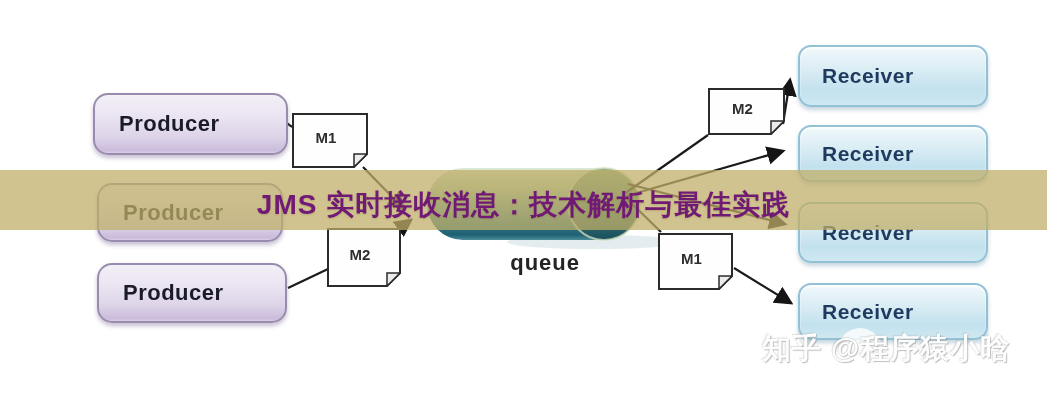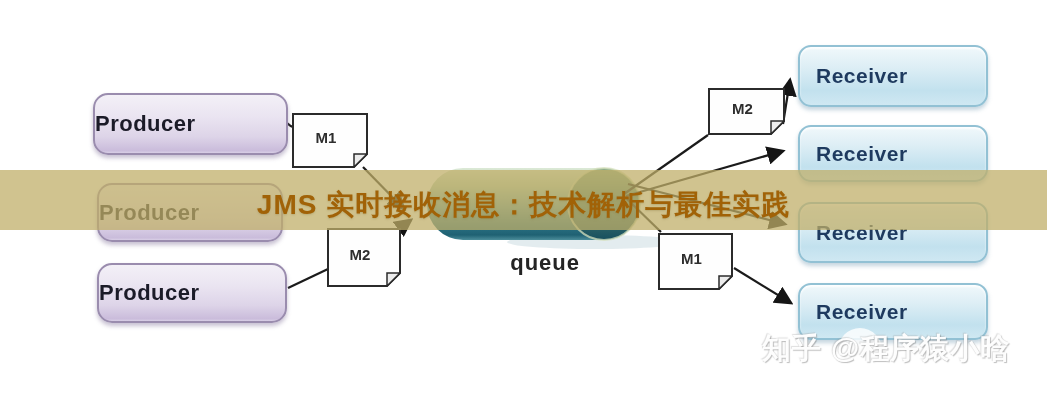--- a/index.html
+++ b/index.html
@@ -1,38 +1,38 @@
 <!DOCTYPE html>
 <html><head>
 <meta charset="utf-8">
 <style>
   html,body{margin:0;padding:0;background:#fff;}
   .stage{position:relative;width:1047px;height:400px;background:#ffffff;overflow:hidden;
          font-family:"Liberation Sans","DejaVu Sans",sans-serif;}
   .layer-svg{position:absolute;left:0;top:0;z-index:1;}
   .box{position:absolute;display:flex;align-items:center;box-sizing:border-box;z-index:2;}
-  .producer{border:2px solid #9a8cae;border-radius:15px;
+  .producer{border:2px solid #9a8cae;border-radius:15px;padding-left:24px;
             background:linear-gradient(180deg,#f3f0f7 0%,#eae4f1 38%,#ddd4e8 72%,#cabcdb 96%,#d9cfe6 100%);
             box-shadow:0 3px 4px rgba(130,115,155,0.45);
             font-weight:bold;font-size:22px;color:#1b1b28;letter-spacing:0.5px;}
-  .receiver{border:2px solid #92c1d4;border-radius:13px;padding-left:16px;
+  .receiver{border:2px solid #92c1d4;border-radius:13px;padding-left:22px;
             background:linear-gradient(180deg,#f0f8fb 0%,#ddeef5 35%,#c2e1ee 75%,#cfe8f2 100%);
             box-shadow:0 3px 4px rgba(110,150,175,0.4), inset 0 2px 2px rgba(255,255,255,0.9);
             font-weight:bold;font-size:21px;color:#1e3a5f;letter-spacing:0.5px;}
   .note{position:absolute;z-index:3;}
   .note svg{position:absolute;left:0;top:0;}
   .note-label{position:absolute;left:0;top:0;right:8px;bottom:6px;display:flex;align-items:center;justify-content:center;
               font-weight:bold;font-size:15px;color:#2e2e2e;}
   .queue-label{position:absolute;left:455;top:250px;width:125px;text-align:right;z-index:3;
                font-weight:bold;font-size:22px;color:#242424;letter-spacing:1px;left:455px;}
   .banner{position:absolute;left:0;top:170px;width:1047px;height:60px;z-index:5;
           background:rgba(192,174,104,0.74);}
   .banner-title{position:absolute;left:0;top:170px;width:1047px;height:70px;z-index:6;
                 display:flex;align-items:center;justify-content:center;
-                font-weight:bold;font-size:28px;color:#a16207;letter-spacing:1px;
+                font-weight:bold;font-size:28px;color:#701a75;letter-spacing:1px;
                 text-shadow:0 1px 2px rgba(140,125,70,0.35);}
   .wm-circle{position:absolute;left:838px;top:328px;width:44px;height:44px;border-radius:50%;
              background:rgba(255,255,255,0.8);z-index:7;}
   .watermark{position:absolute;left:762px;top:329px;width:280px;z-index:8;
              font-weight:bold;font-size:29px;color:rgba(255,255,255,0.97);letter-spacing:1px;
              text-shadow:1px 1px 1px rgba(110,110,110,0.45),-1px -1px 1px rgba(150,150,150,0.3);}
 </style>
 </head>
 <body>
 

